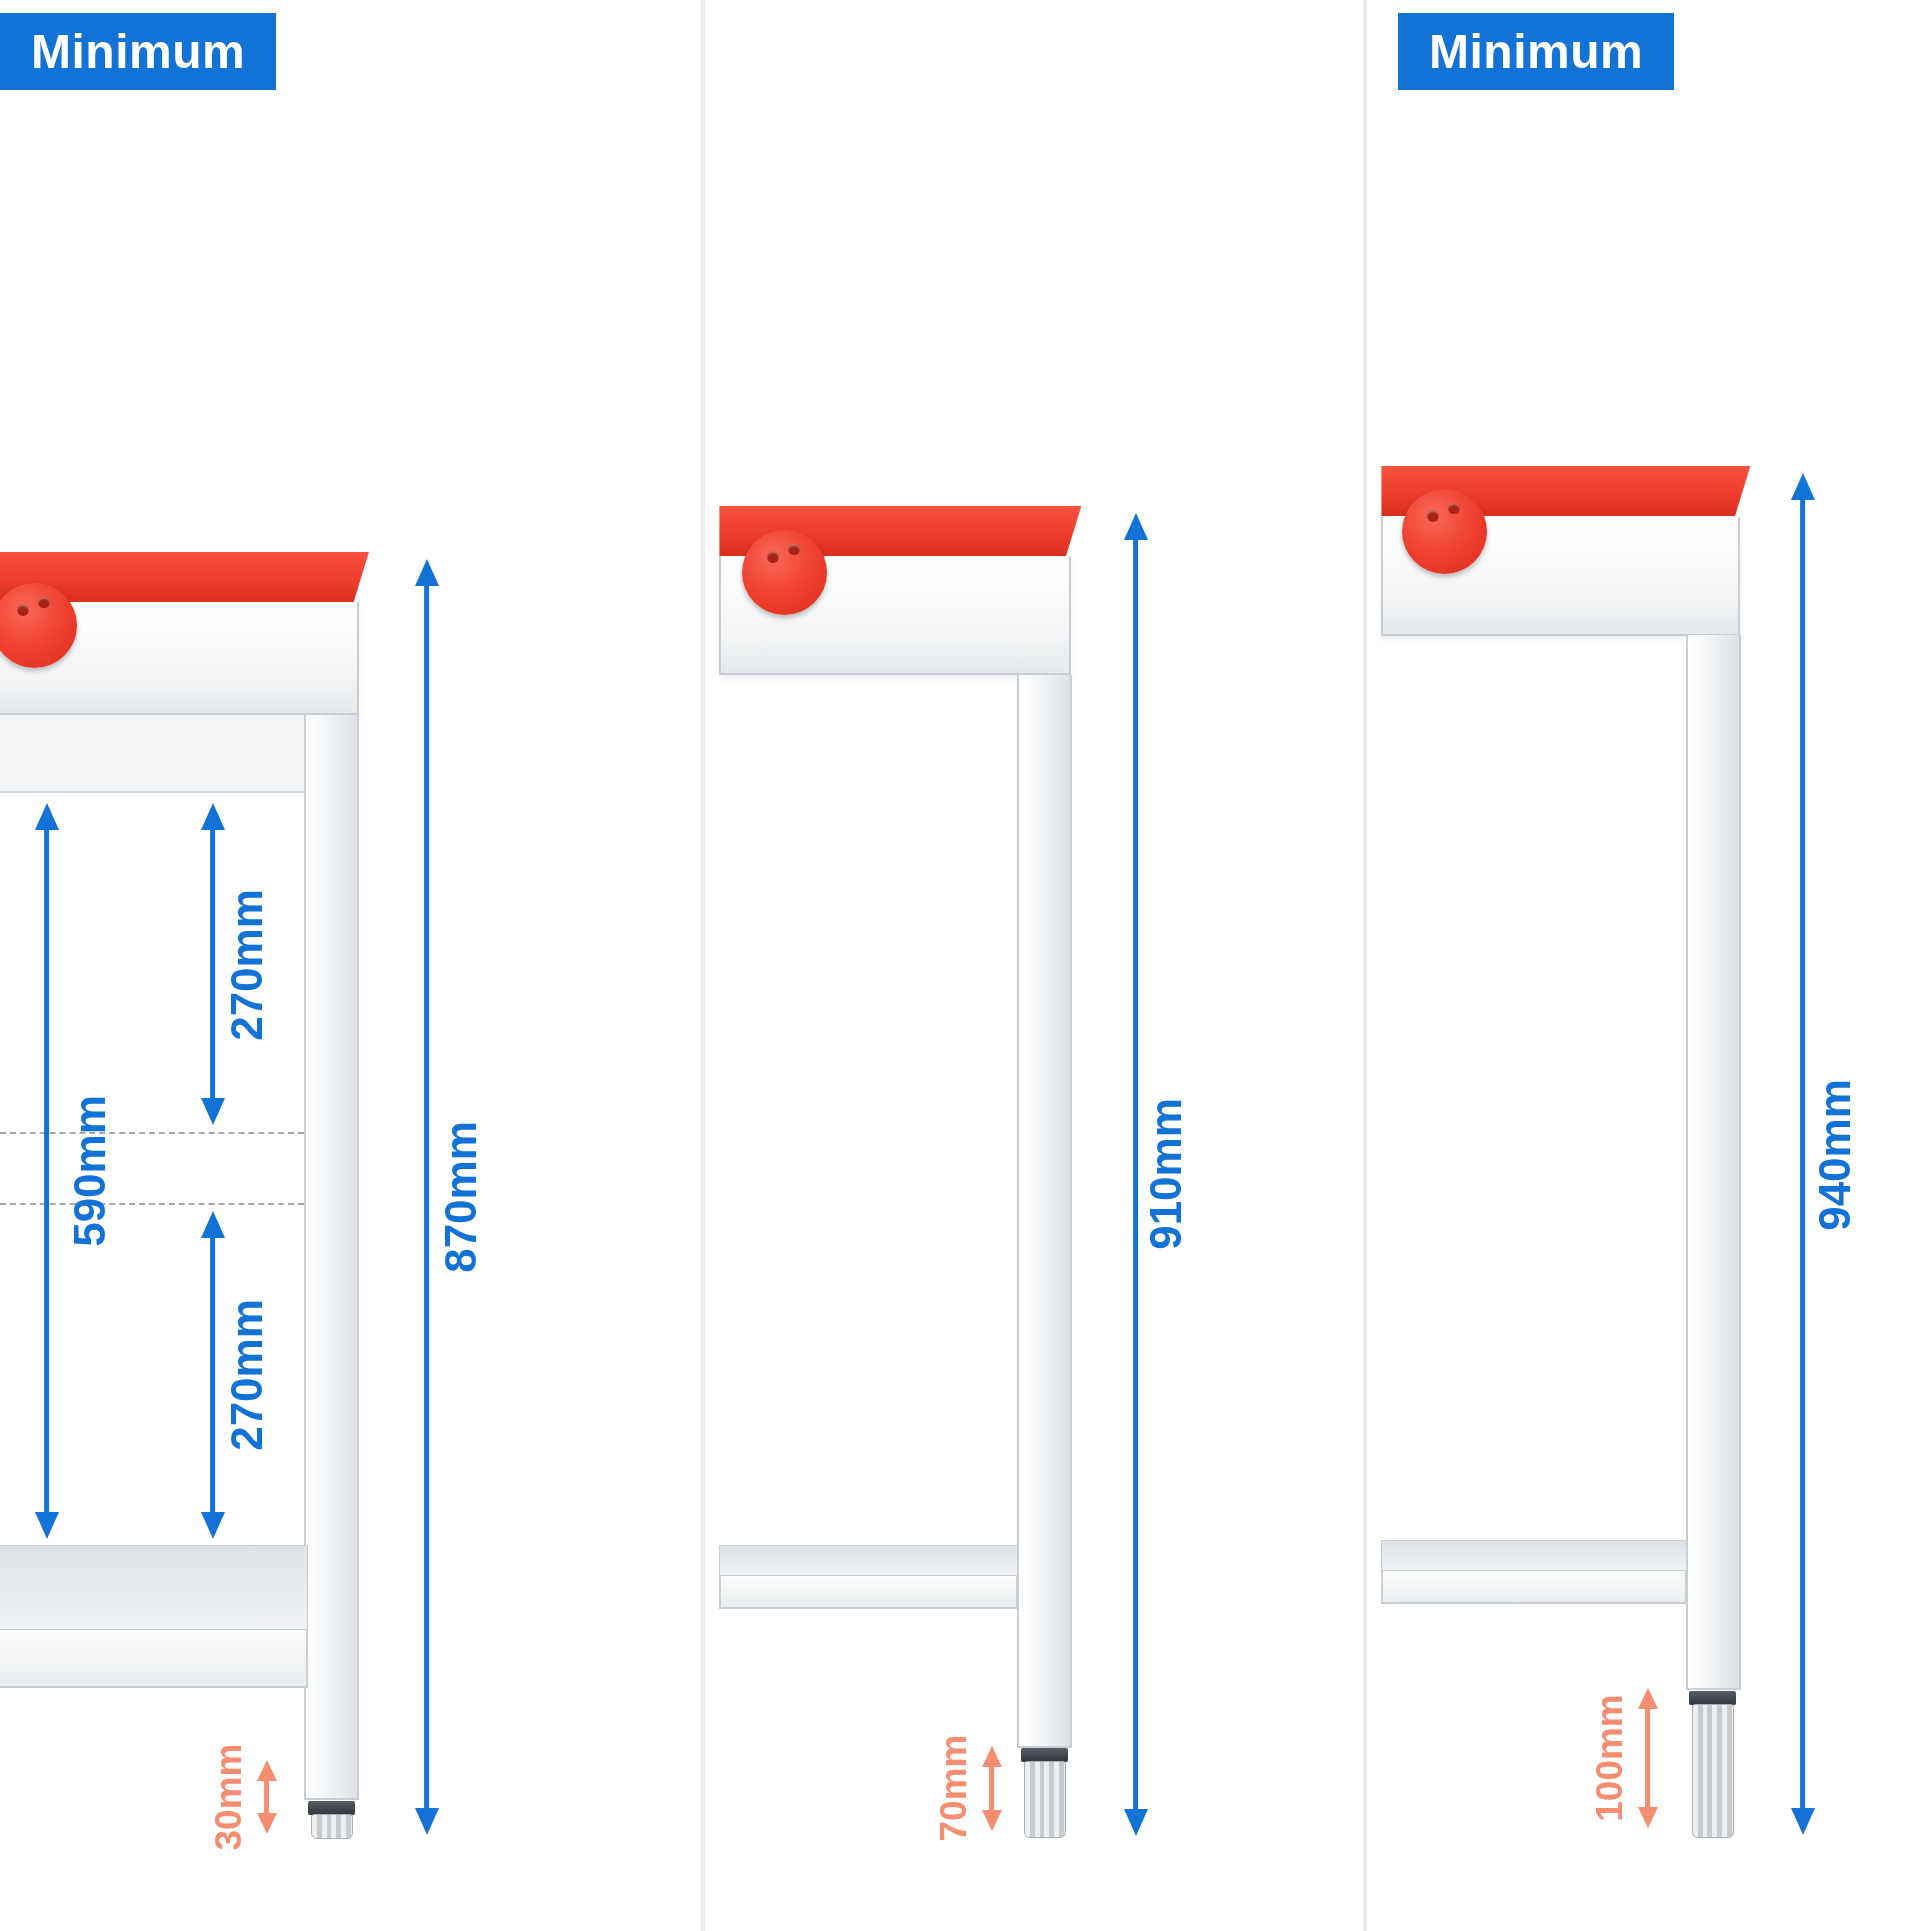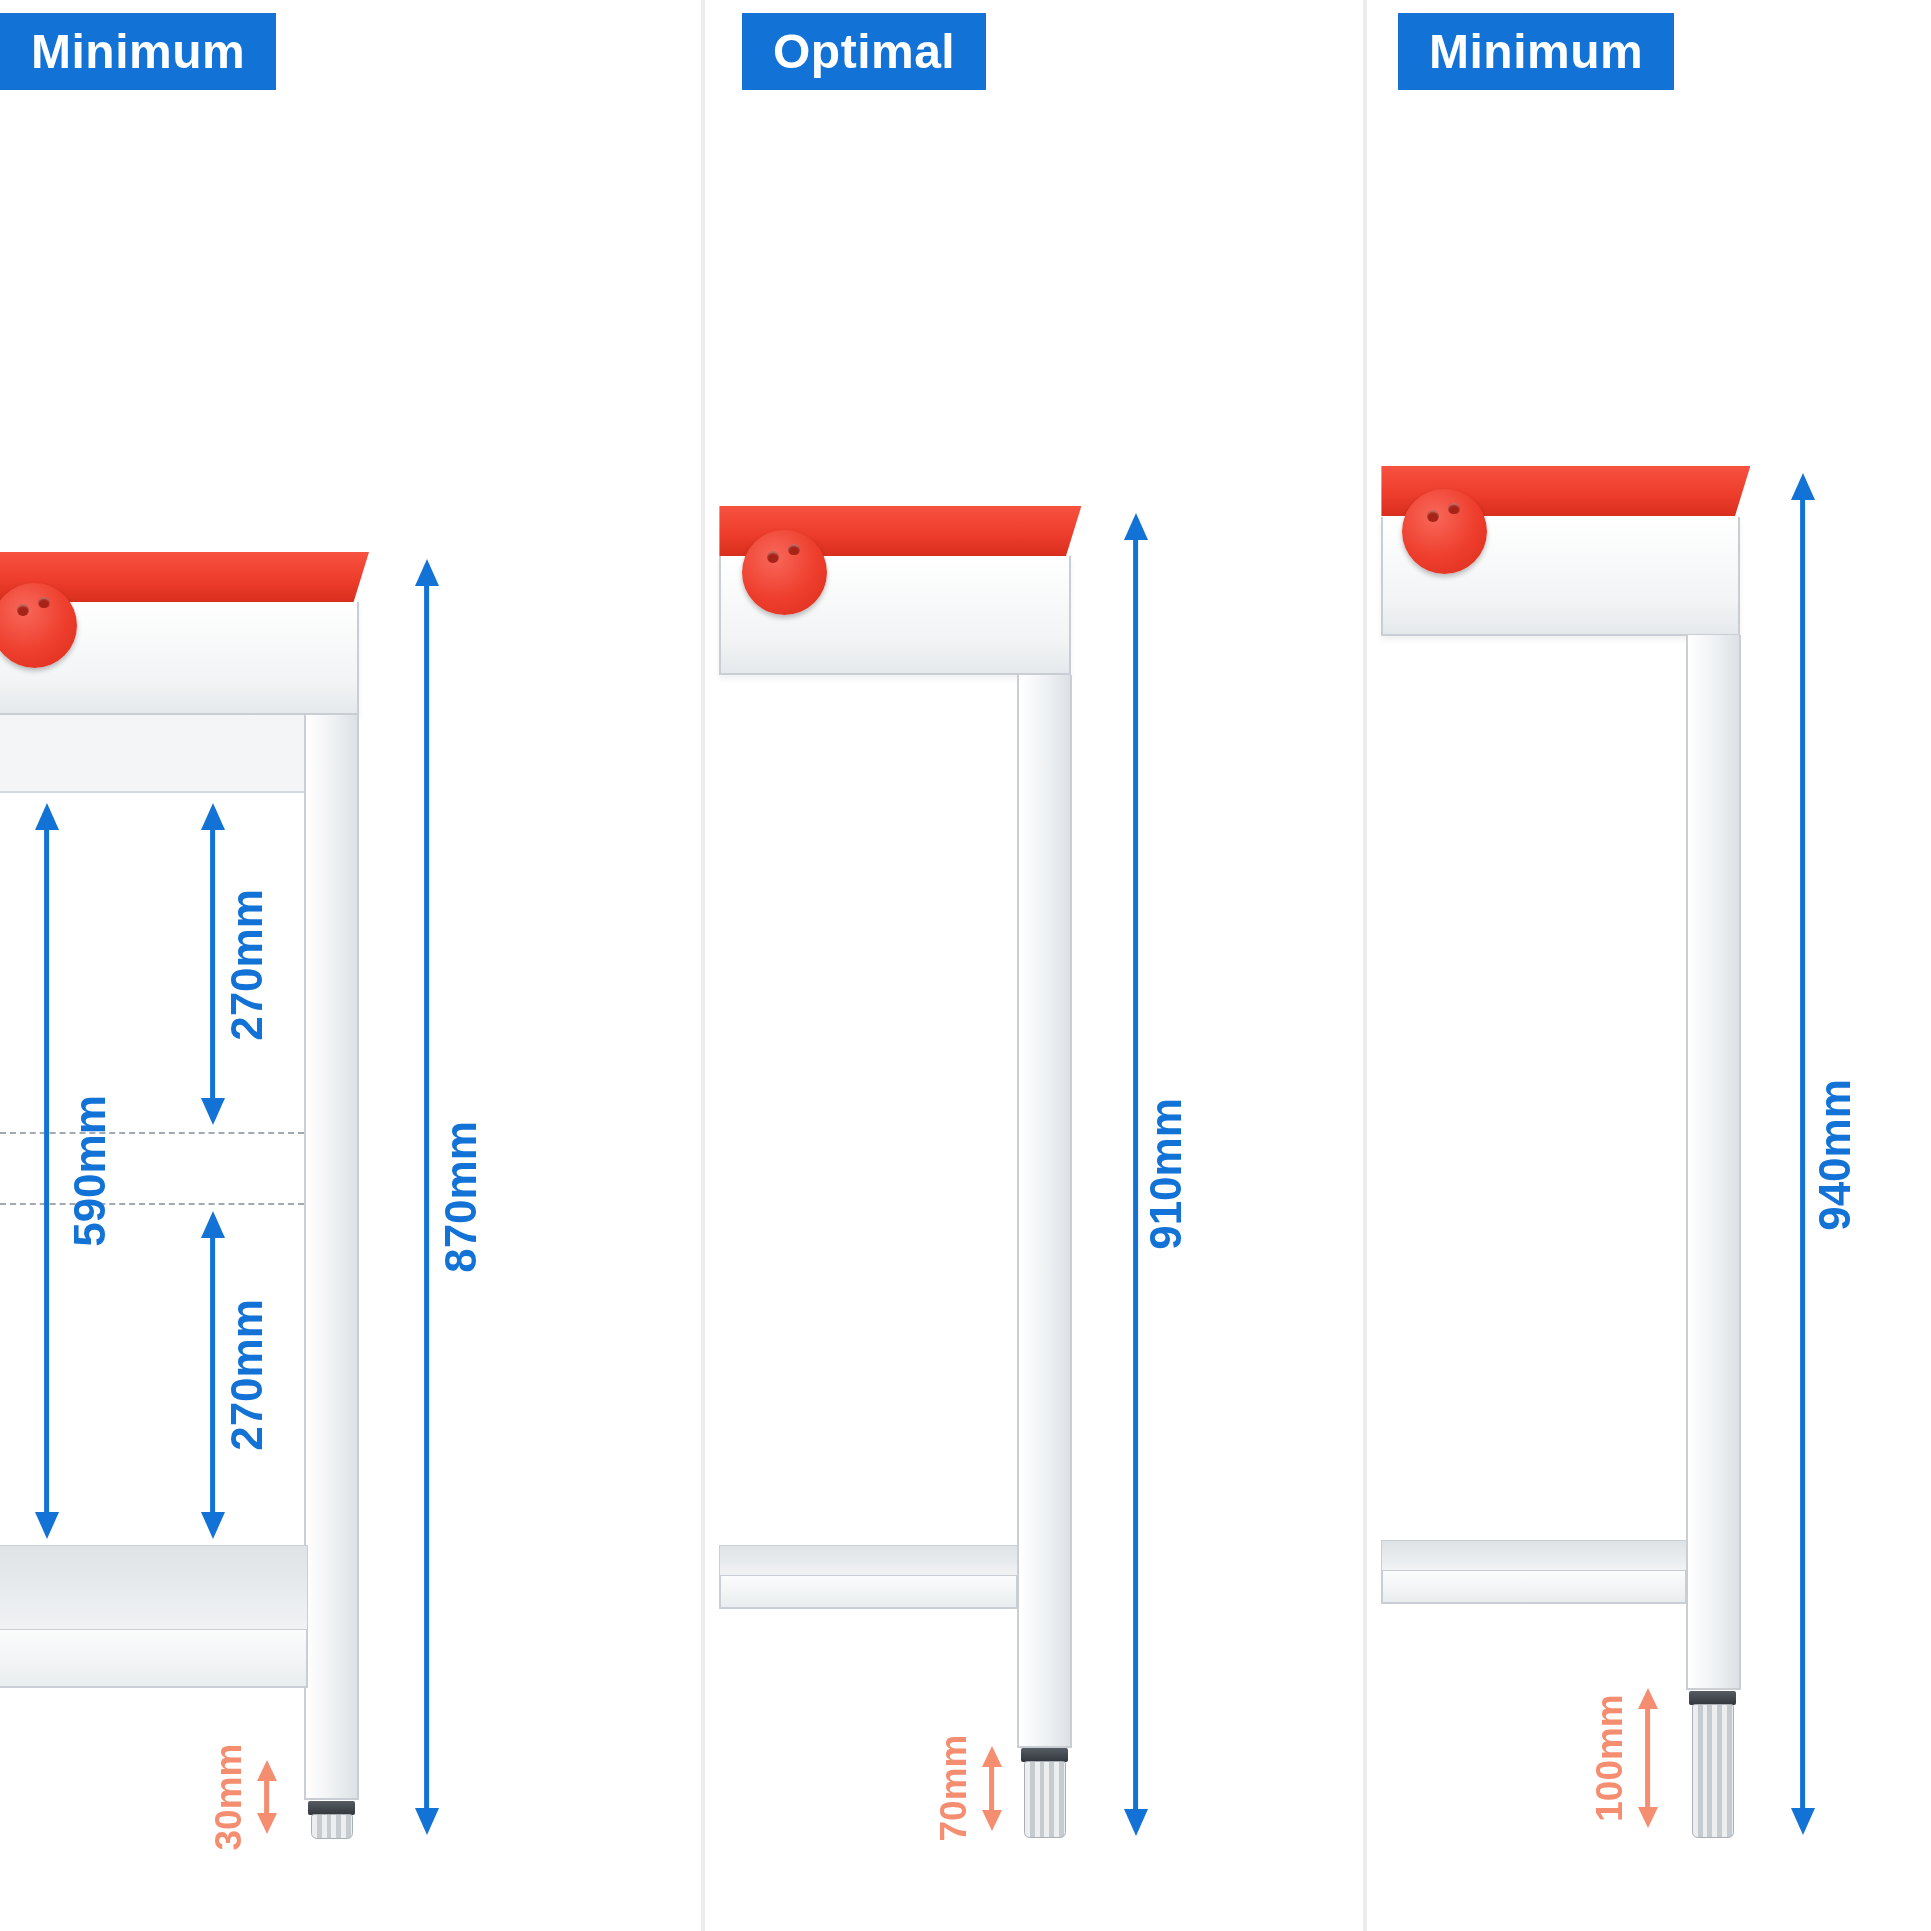--- a/index.html
+++ b/index.html
@@ -94,21 +94,20 @@
 
     <div class="varrow orange" style="left:253px;top:1760px;height:74px;">
         <i class="shaft"></i>
       </div>
     <div class="dim orange" style="left:229px;top:1797px;">30mm</div>
   </div>
 
   <div class="divider" style="left:701px;"></div>
 
   <div class="panel" style="left:703px;width:662px;">
-    <div class="hdr" style="left:39px;top:12.6px;">Optimal</div>
 
     <div class="part top-strip" style="left:16.4px;top:506px;width:362px;height:50px;"></div>
     <div class="part top-body" style="left:16.4px;top:556px;width:352px;height:119px;"></div>
     <div class="part hook" style="left:39px;top:530px;width:85px;height:85px;">
       <span class="screw" style="left:25px;top:21px;"></span>
       <span class="screw" style="left:46px;top:13.5px;"></span>
     </div>
     <div class="part leg" style="left:314px;top:675px;width:55px;height:1073px;"></div>
     <div class="part shelf-top" style="left:16.4px;top:1545px;width:299px;height:31px;"></div>
     <div class="part shelf-front" style="left:16.4px;top:1576px;width:299px;height:33px;"></div>

